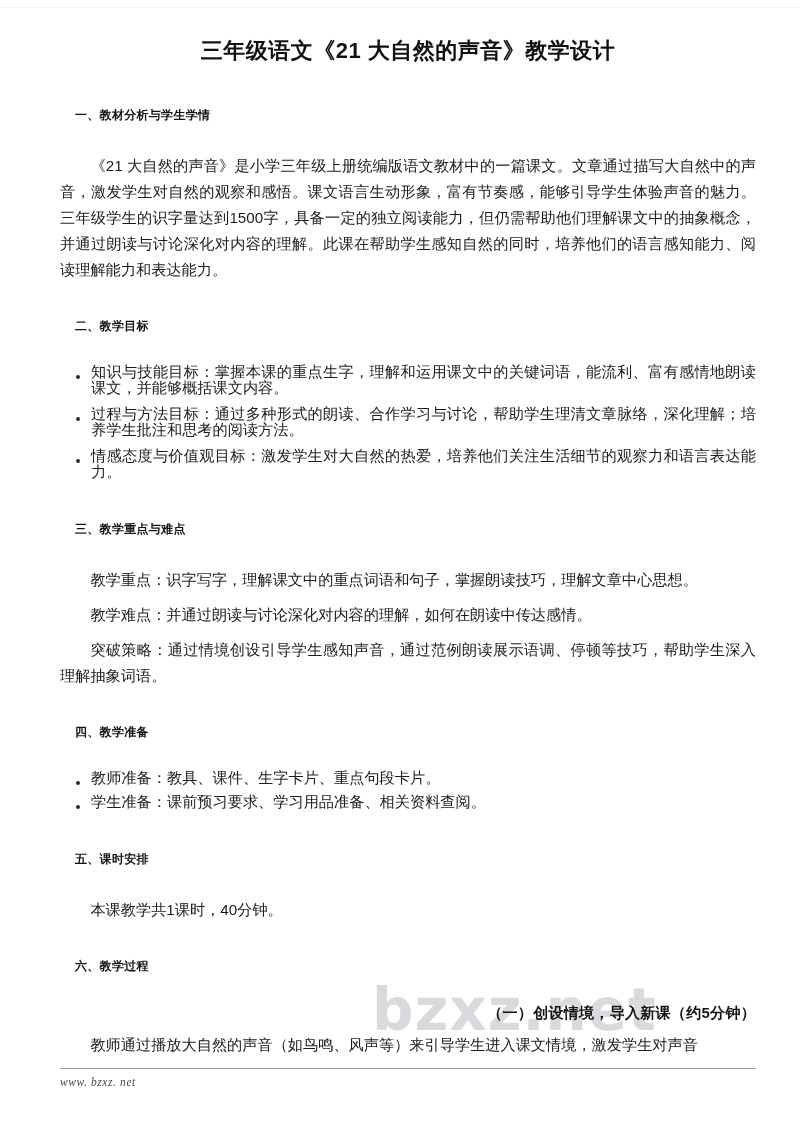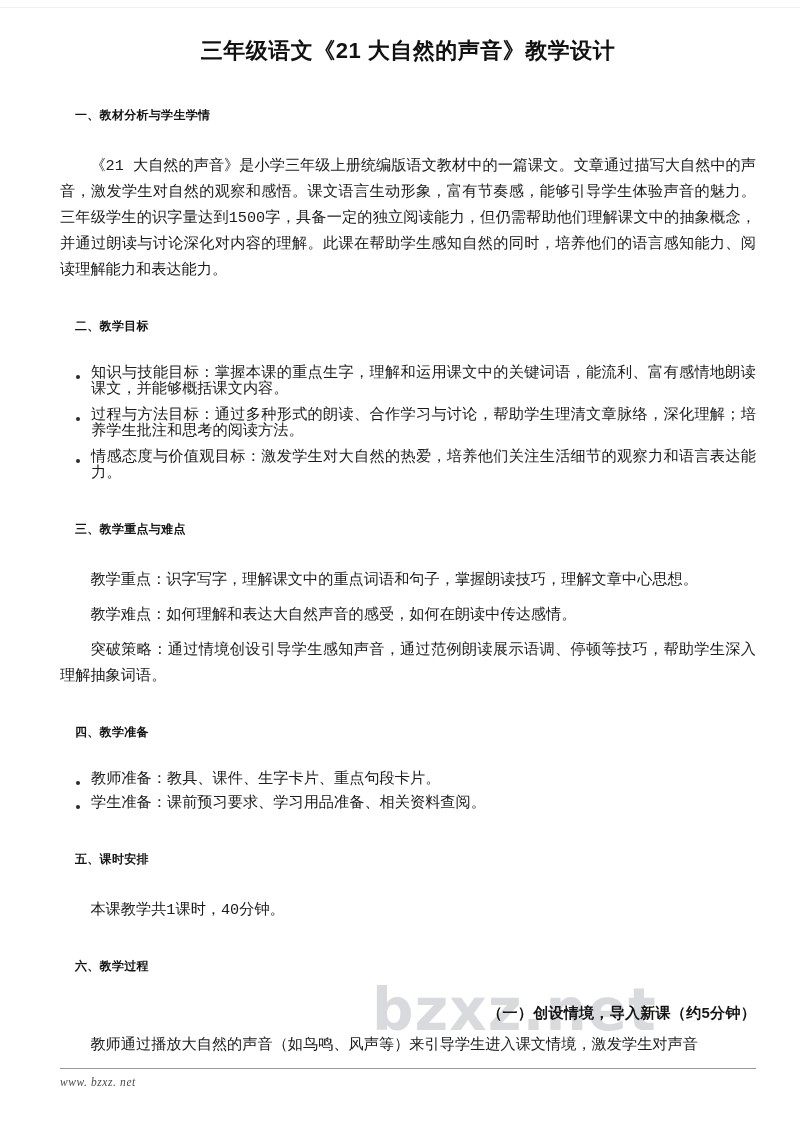--- a/index.html
+++ b/index.html
@@ -85,21 +85,21 @@
     font-family: "Liberation Sans", "DejaVu Sans", sans-serif;
     font-weight: 700;
     font-size: 15px;
     color: #141414;
     margin: 0;
     letter-spacing: 0.3px;
     text-align: right;
   }
 
   p.para {
-    font-family: Liberation Mono, monospace;
+    font-family: Liberation Sans, sans-serif;
     font-size: 15.2px;
     line-height: 26px;
     margin: 0;
     text-align: justify;
     text-justify: inter-ideograph;
     color: #1b1b1b;
   }
   p.indent {
     text-indent: 2em;
   }
@@ -191,21 +191,21 @@
       </ul>
     </div>
 
     <div class="gap-xl"></div>
 
     <div class="section">
       <h2 class="sec-heading">三、教学重点与难点</h2>
       <div class="gap-md"></div>
       <p class="para indent">教学重点：识字写字，理解课文中的重点词语和句子，掌握朗读技巧，理解文章中心思想。</p>
       <div class="gap-sm"></div>
-      <p class="para indent">教学难点：如何理解和表达大自然声音的感受，如何在朗读中传达感情。</p>
+      <p class="para indent">教学难点：并通过朗读与讨论深化对内容的理解，如何在朗读中传达感情。</p>
       <div class="gap-sm"></div>
       <p class="para indent">突破策略：通过情境创设引导学生感知声音，通过范例朗读展示语调、停顿等技巧，帮助学生深入理解抽象词语。</p>
     </div>
 
     <div class="gap-lg"></div>
 
     <div class="section">
       <h2 class="sec-heading">四、教学准备</h2>
       <div class="gap-md"></div>
       <ul class="bullets">

